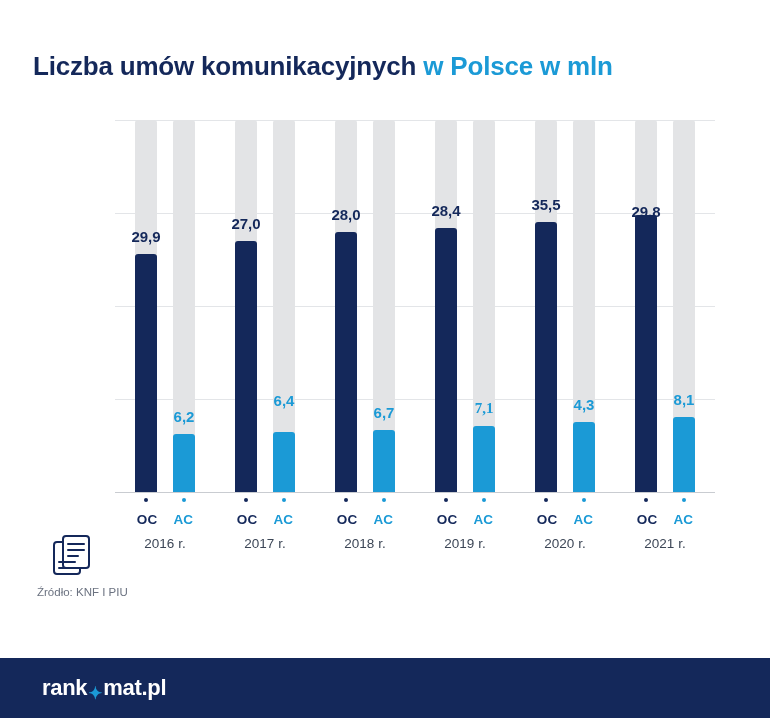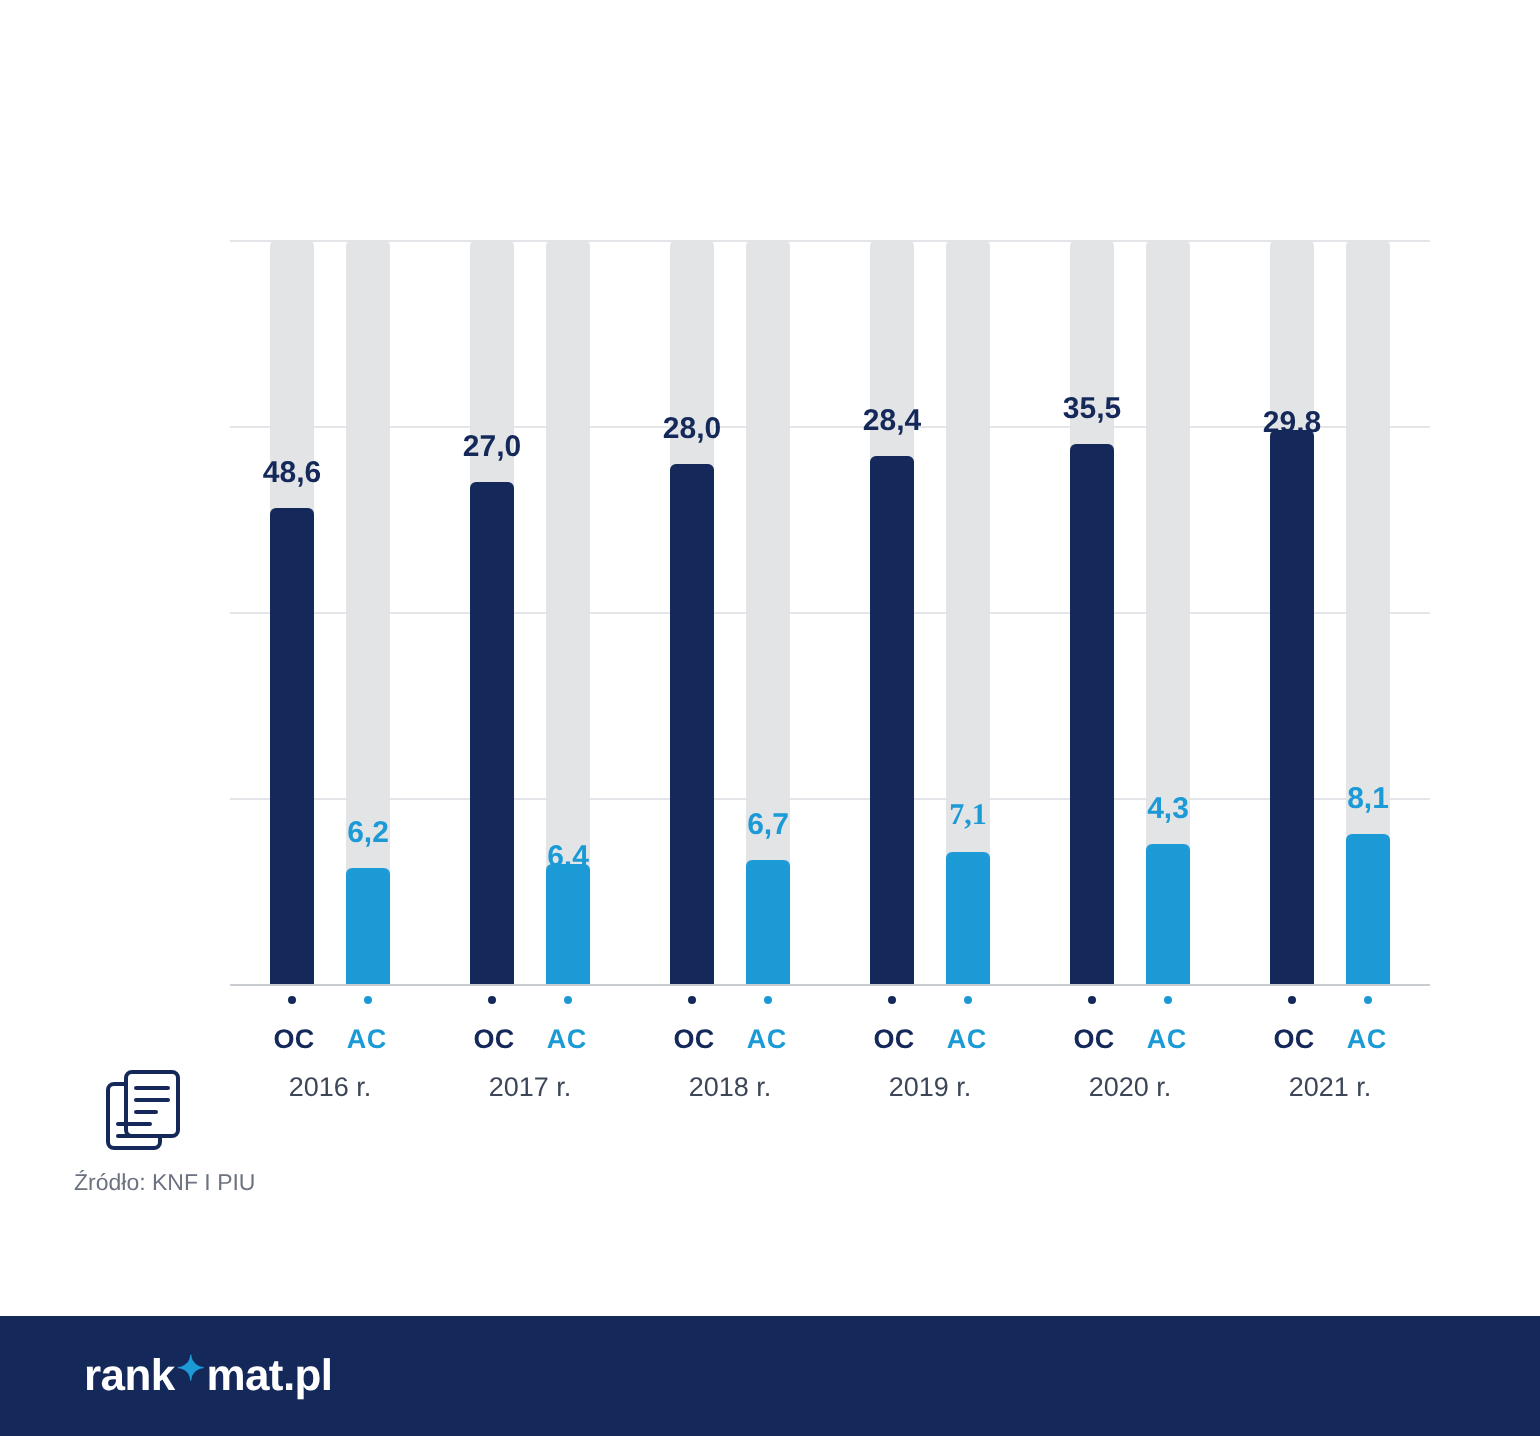--- a/index.html
+++ b/index.html
@@ -159,60 +159,64 @@
   .logo {
     position: absolute;
     left: 42px;
     top: 50%;
     transform: translateY(-50%);
     font-size: 22px;
     font-weight: bold;
     color: #ffffff;
     letter-spacing: -0.3px;
     display: flex;
-    align-items: flex-start;
+    align-items: flex-end;
   }
   .logo .star {
     display: inline-block;
     margin: 0 1px;
     color: #1b9ad6;
     font-size: 17px;
     line-height: 1;
     transform: translateY(1px);
   }
 </style>
 </head>
 <body>
 
 <div class="page">
 
+  <h1 class="title">
+    <span class="part-dark">Liczba umów komunikacyjnych</span>
+    <span class="part-blue">w Polsce w mln</span>
+  </h1>
 
   <div class="chart">
     <div class="plot" id="plot">
         <div class="gridline" style="top: 372px;"></div>
         <div class="gridline" style="top: 279px;"></div>
         <div class="gridline" style="top: 186px;"></div>
         <div class="gridline" style="top: 93px;"></div>
         <div class="gridline" style="top: 0px;"></div>
         <div class="baseline"></div>
         <div class="bar-bg" style="left: 20px; height: 372px;"></div>
         <div class="bar-fill oc" style="left: 20px; height: 238.08px;"></div>
-        <div class="bar-value oc" style="left: -4px; top: 107.92px;">48,6</div>
+        <div class="bar-value oc" style="left: -4px; top: 107.92px;">29,9</div>
         <div class="dot oc" style="left: 29px;"></div>
         <div class="bar-bg" style="left: 58px; height: 372px;"></div>
         <div class="bar-fill ac" style="left: 58px; height: 57.66px;"></div>
         <div class="bar-value ac" style="left: 34px; top: 288.34px; text-align: center;">6,2</div>
         <div class="dot ac" style="left: 67px;"></div>
         <div class="bar-bg" style="left: 120px; height: 372px;"></div>
         <div class="bar-fill oc" style="left: 120px; height: 251.1px;"></div>
         <div class="bar-value oc" style="left: 96px; top: 94.9px;">27,0</div>
         <div class="dot oc" style="left: 129px;"></div>
         <div class="bar-bg" style="left: 158px; height: 372px;"></div>
         <div class="bar-fill ac" style="left: 158px; height: 59.52px;"></div>
-        <div class="bar-value ac" style="left: 134px; top: 300px;">6,4</div>
+        <div class="bar-value ac" style="left: 134px; top: 272px;">6,4</div>
         <div class="dot ac" style="left: 167px;"></div>
         <div class="bar-bg" style="left: 220px; height: 372px;"></div>
         <div class="bar-fill oc" style="left: 220px; height: 260.4px;"></div>
         <div class="bar-value oc" style="left: 196px; top: 85.6px;">28,0</div>
         <div class="dot oc" style="left: 229px;"></div>
         <div class="bar-bg" style="left: 258px; height: 372px;"></div>
         <div class="bar-fill ac" style="left: 258px; height: 62.31px;"></div>
         <div class="bar-value ac" style="left: 234px; top: 283.69px;">6,7</div>
         <div class="dot ac" style="left: 267px;"></div>
         <div class="bar-bg" style="left: 320px; height: 372px;"></div>

